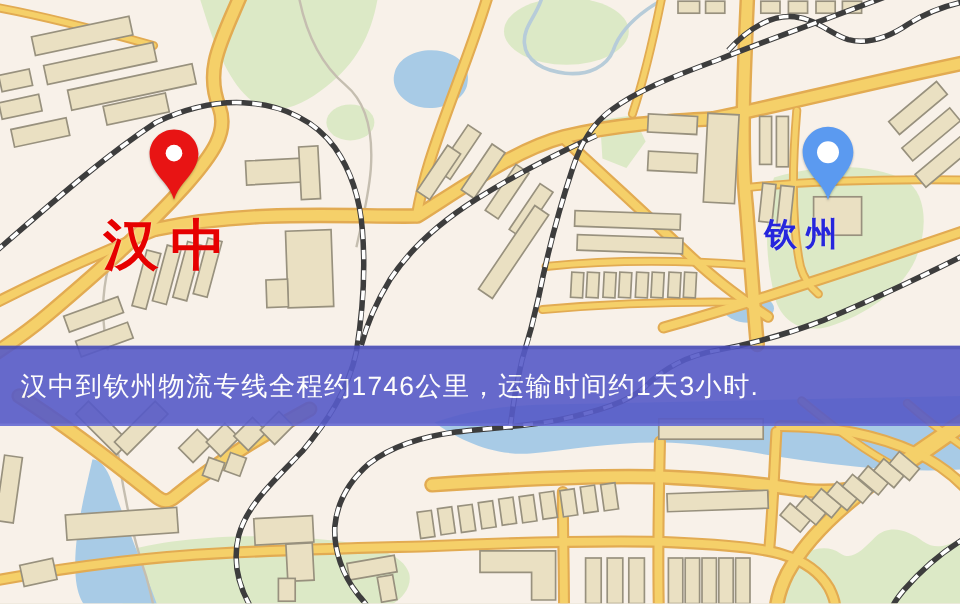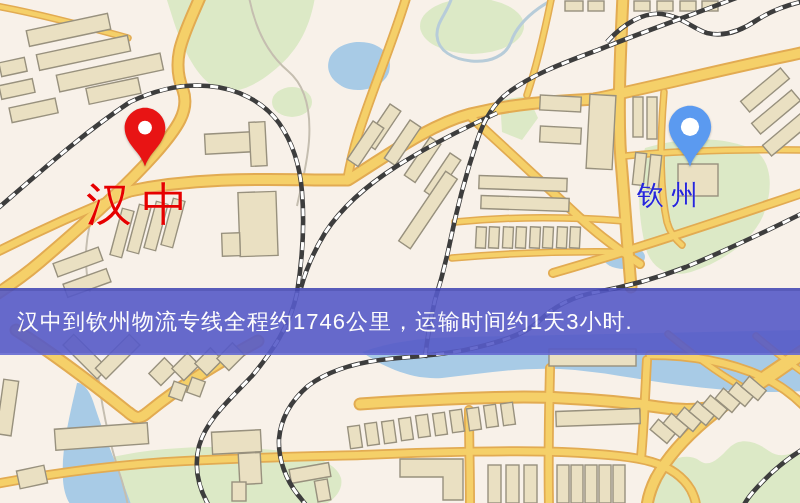--- a/index.html
+++ b/index.html
@@ -29,21 +29,21 @@
   .rails use{fill:none;stroke-linecap:butt;}
   .rwc{stroke:var(--railway,#3d3d3d);stroke-width:4.6;}
   .rwd{stroke:#ffffff;stroke-width:3;stroke-dasharray:8 9;}
 
   
   .marker{position:absolute;}
   .pin{display:block;filter:drop-shadow(0 1px 1px rgba(0,0,0,.25));}
   .pin-origin-body{fill:var(--pin-origin,#e81414);}
   .pin-destination-body{fill:var(--pin-destination,#5b9af0);}
   .city-label{
-    position:absolute;white-space:nowrap;font-weight:400;
+    position:absolute;white-space:nowrap;font-weight:700;
     font-family:"Liberation Serif","DejaVu Serif",serif;
     text-shadow:0 0 2px rgba(255,255,255,.5);
     text-align:center;
   }
   .city-label.origin{left:86px;top:174px;font-size:46px;letter-spacing:10px;color:var(--label-origin,#e60000);}
   .city-label.destination{left:637px;top:177px;font-size:27px;letter-spacing:7px;color:var(--label-destination,#2626dd);}
 
   
   .banner{
     position:absolute;left:0;top:288px;width:800px;height:67px;

